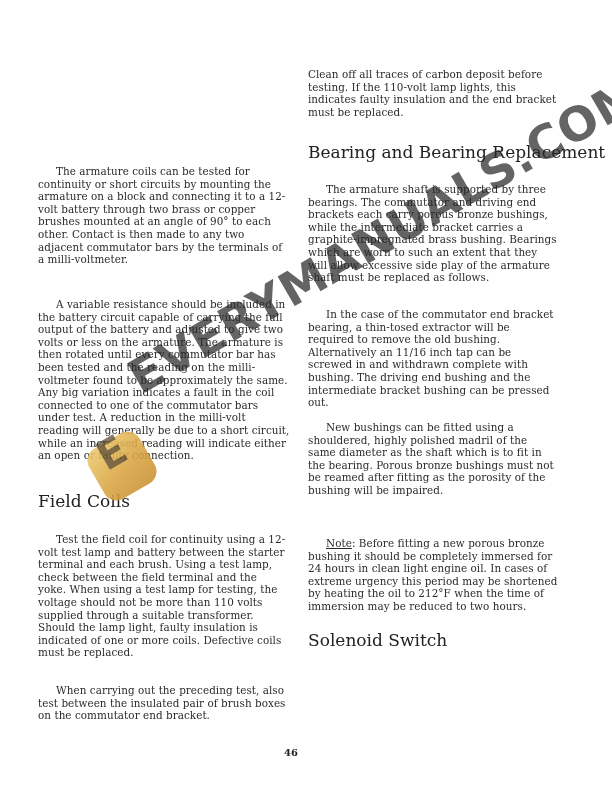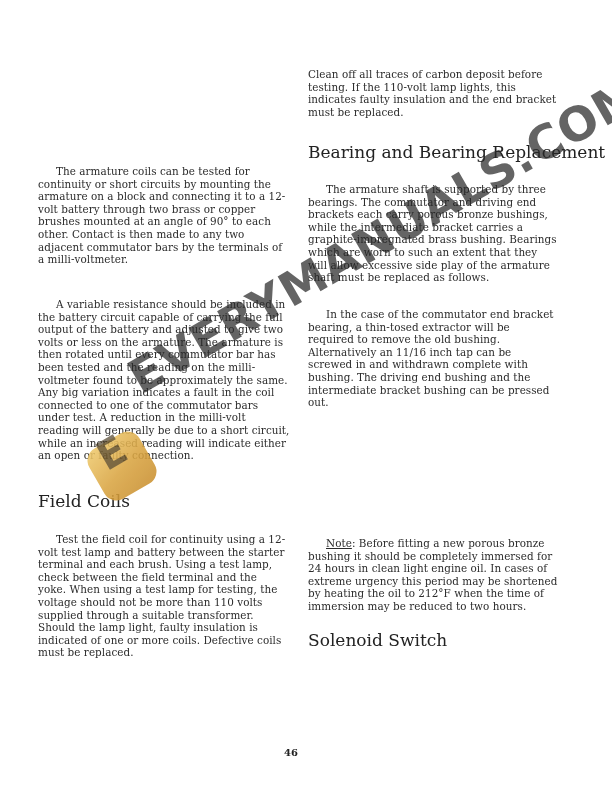--- a/index.html
+++ b/index.html
@@ -53,25 +53,27 @@
 </style>
 </head>
 <body>
 
 <div class="page">
 
   <p class="abs indent" style="left:38px; top:165px; width:250px;">The armature coils can be tested for continuity or short circuits by mounting the armature on a block and connecting it to a 12-volt battery through two brass or copper brushes mounted at an angle of 90° to each other.  Contact is then made to any two adjacent commutator bars by the terminals of a milli-voltmeter.</p>
   <p class="abs indent" style="left:38px; top:298px; width:252px;">A variable resistance should be included in the battery circuit capable of carrying the full output of the battery and adjusted to give two volts or less on the armature. The armature is then rotated until every commutator bar has been tested and the reading on the milli-voltmeter found to be approximately the same.  Any big variation indicates a fault in the coil connected to one of the commutator bars under test.  A reduction in the milli-volt reading will generally be due to a short circuit, while an increased reading will indicate either an open or faulty connection.</p>
   <h2 class="abs" style="left:38px; top:494px;">Field Coils</h2>
   <p class="abs indent" style="left:38px; top:533px; width:250px;">Test the field coil for continuity using a 12-volt test lamp and battery between the starter terminal and each brush.  Using a test lamp, check between the field terminal and the yoke.  When using a test lamp for testing, the voltage should not be more than 110 volts supplied through a suitable transformer.  Should the lamp light, faulty insulation is indicated of one or more coils.  Defective coils must be replaced.</p>
+  <p class="abs indent" style="left:38px; top:684px; width:252px;">When carrying out the preceding test, also test between the insulated pair of brush boxes on the commutator end bracket.</p>
 
   <p class="abs" style="left:308px; top:68px; width:250px;">Clean off all traces of carbon deposit before testing.  If the 110-volt lamp lights, this indicates faulty insulation and the end bracket must be replaced.</p>
   <h2 class="abs" style="left:308px; top:145px;">Bearing and Bearing Replacement</h2>
   <p class="abs indent" style="left:308px; top:183px; width:250px;">The armature shaft is supported by three bearings.  The commutator and driving end brackets each carry porous bronze bushings, while the intermediate bracket carries a graphite-impregnated brass bushing.  Bearings which are worn to such an extent that they will allow excessive side play of the armature shaft must be replaced as follows.</p>
   <p class="abs indent" style="left:308px; top:308px; width:250px;">In the case of the commutator end bracket bearing, a thin-tosed extractor will be required to remove the old bushing. Alternatively an 11/16 inch tap can be screwed in and withdrawn complete with bushing.  The driving end bushing and the intermediate bracket bushing can be pressed out.</p>
+  <p class="abs indent" style="left:308px; top:421px; width:250px;">New bushings can be fitted using a shouldered, highly polished madril of the same diameter as the shaft which is to fit in the bearing.  Porous bronze bushings must not be reamed after fitting as the porosity of the bushing will be impaired.</p>
   <p class="abs indent" style="left:308px; top:509px; width:252px;margin-top:28px;"><span class="note-label">Note</span><span>:  Before fitting a new porous bronze bushing it should be completely immersed for 24 hours in clean light engine oil.  In cases of extreme urgency this period may be shortened by heating the oil to 212°F when the time of immersion may be reduced to two hours.</span></p>
   <h2 class="abs" style="left:308px; top:633px;">Solenoid Switch</h2>
 
   <div class="page-number">46</div>
 
   <div class="wm-logo">
     <span class="wm-logo-glyph">E</span>
   </div>
   <div class="watermark">
     <div class="wm-text">EVERYMANUALS.COM</div>

